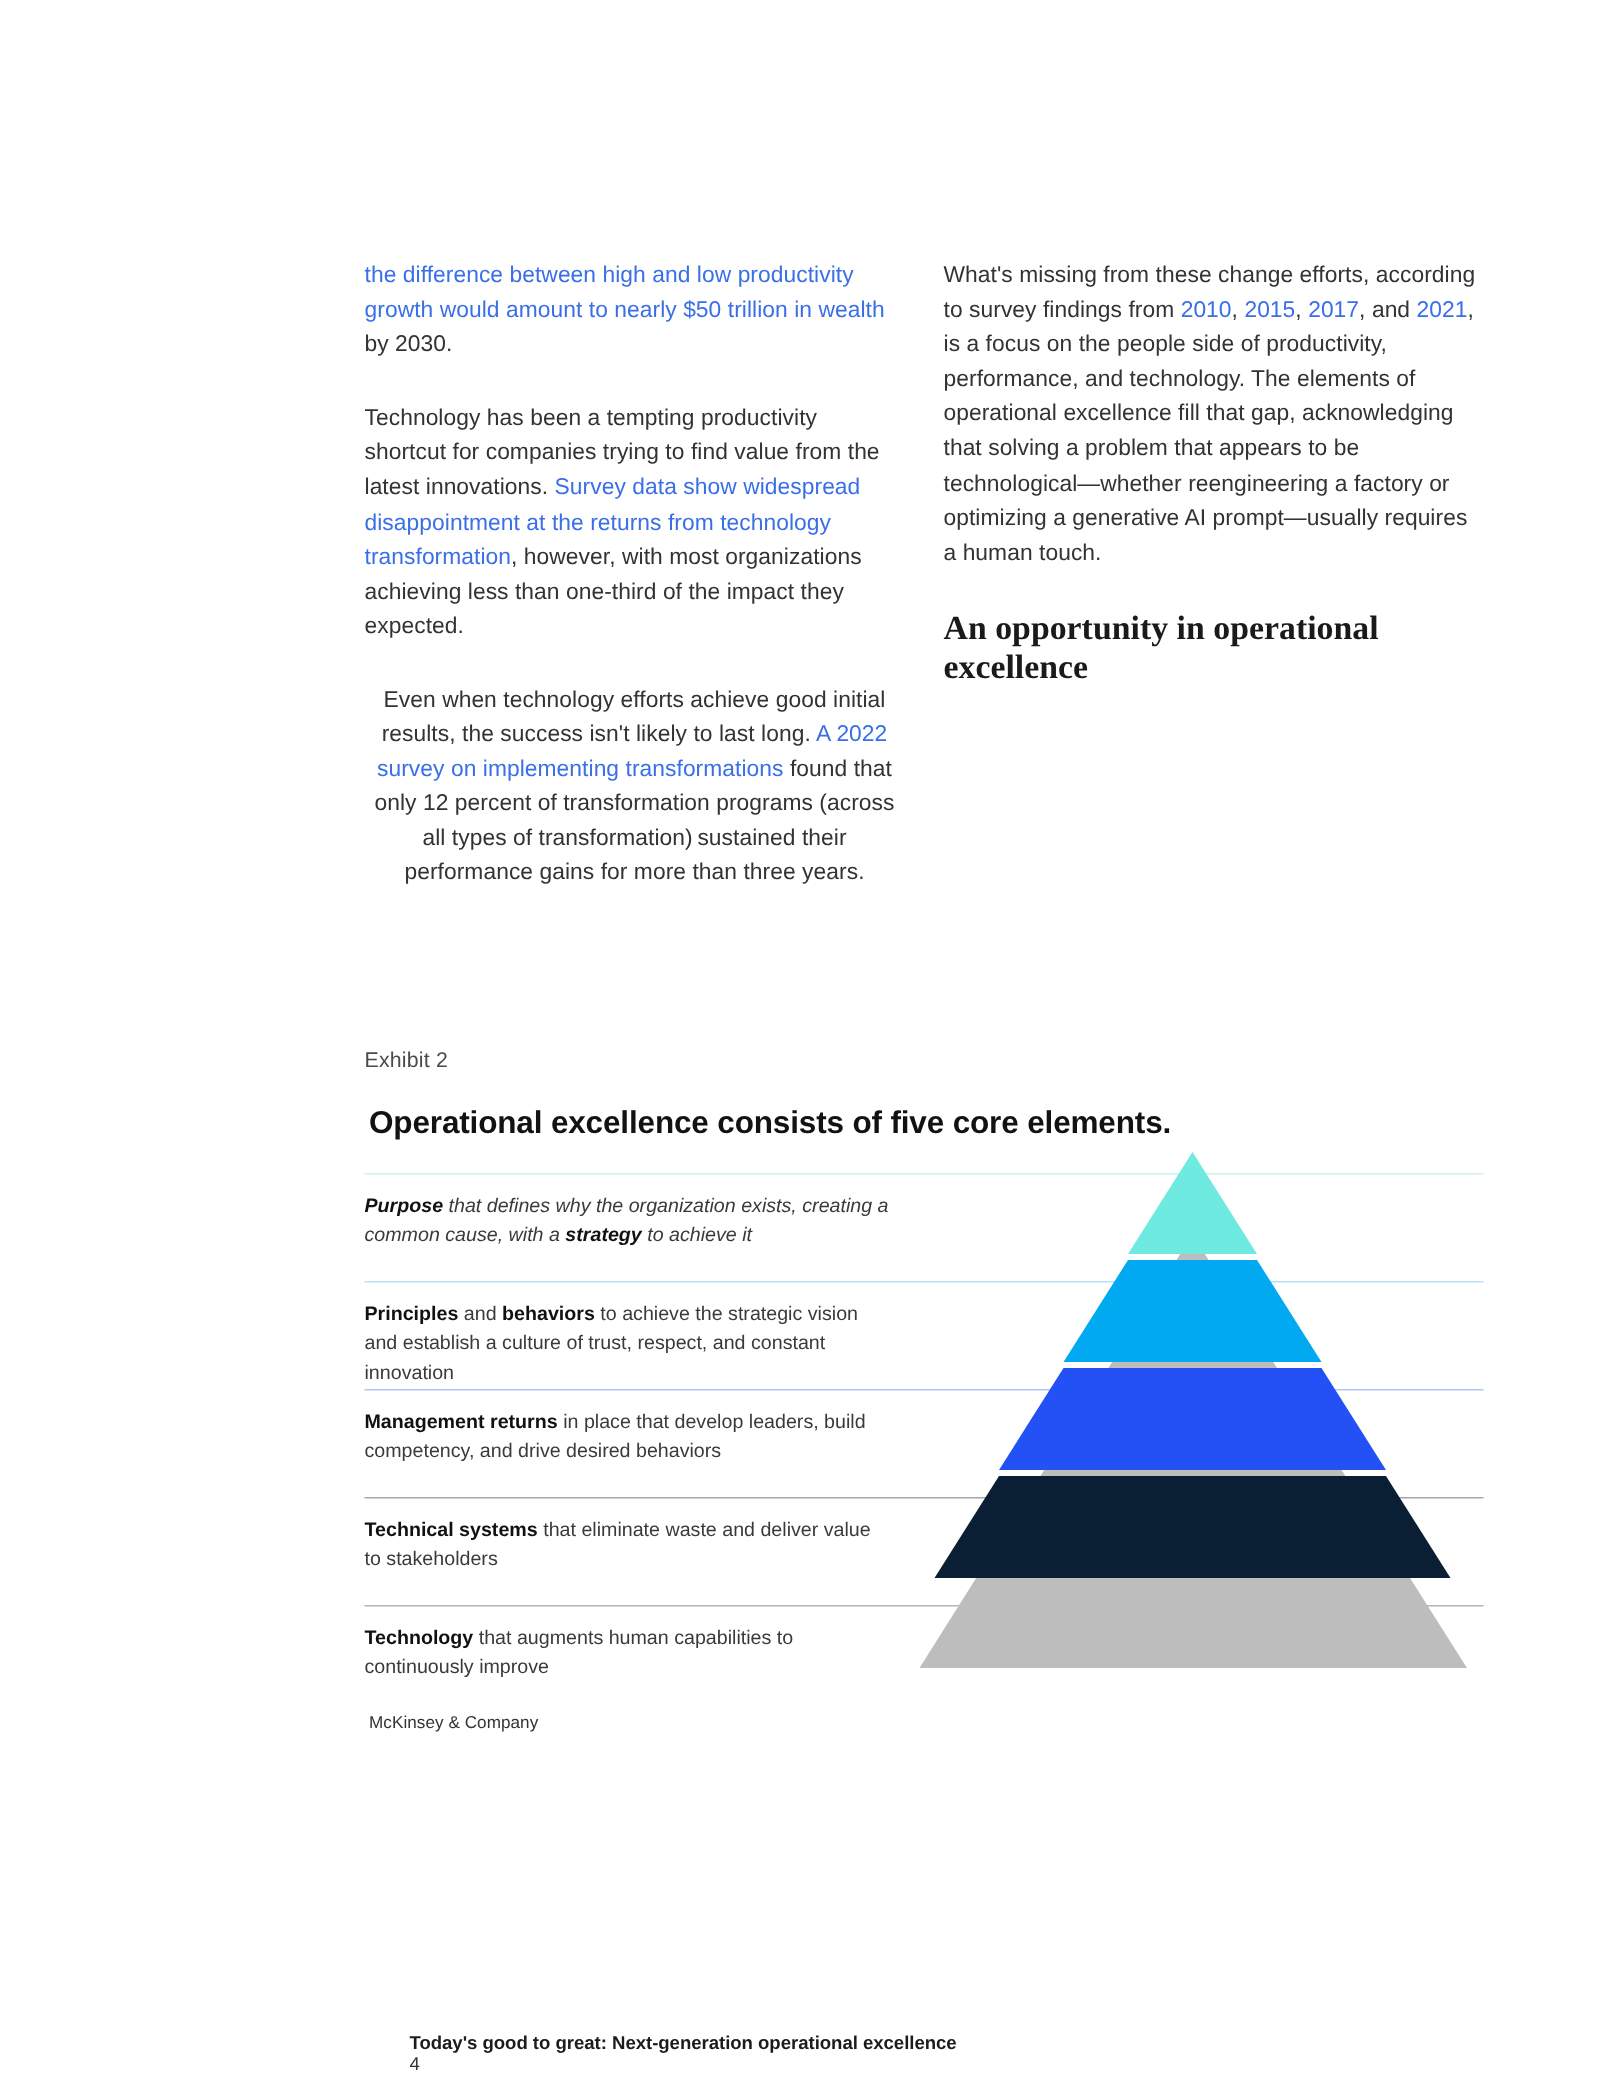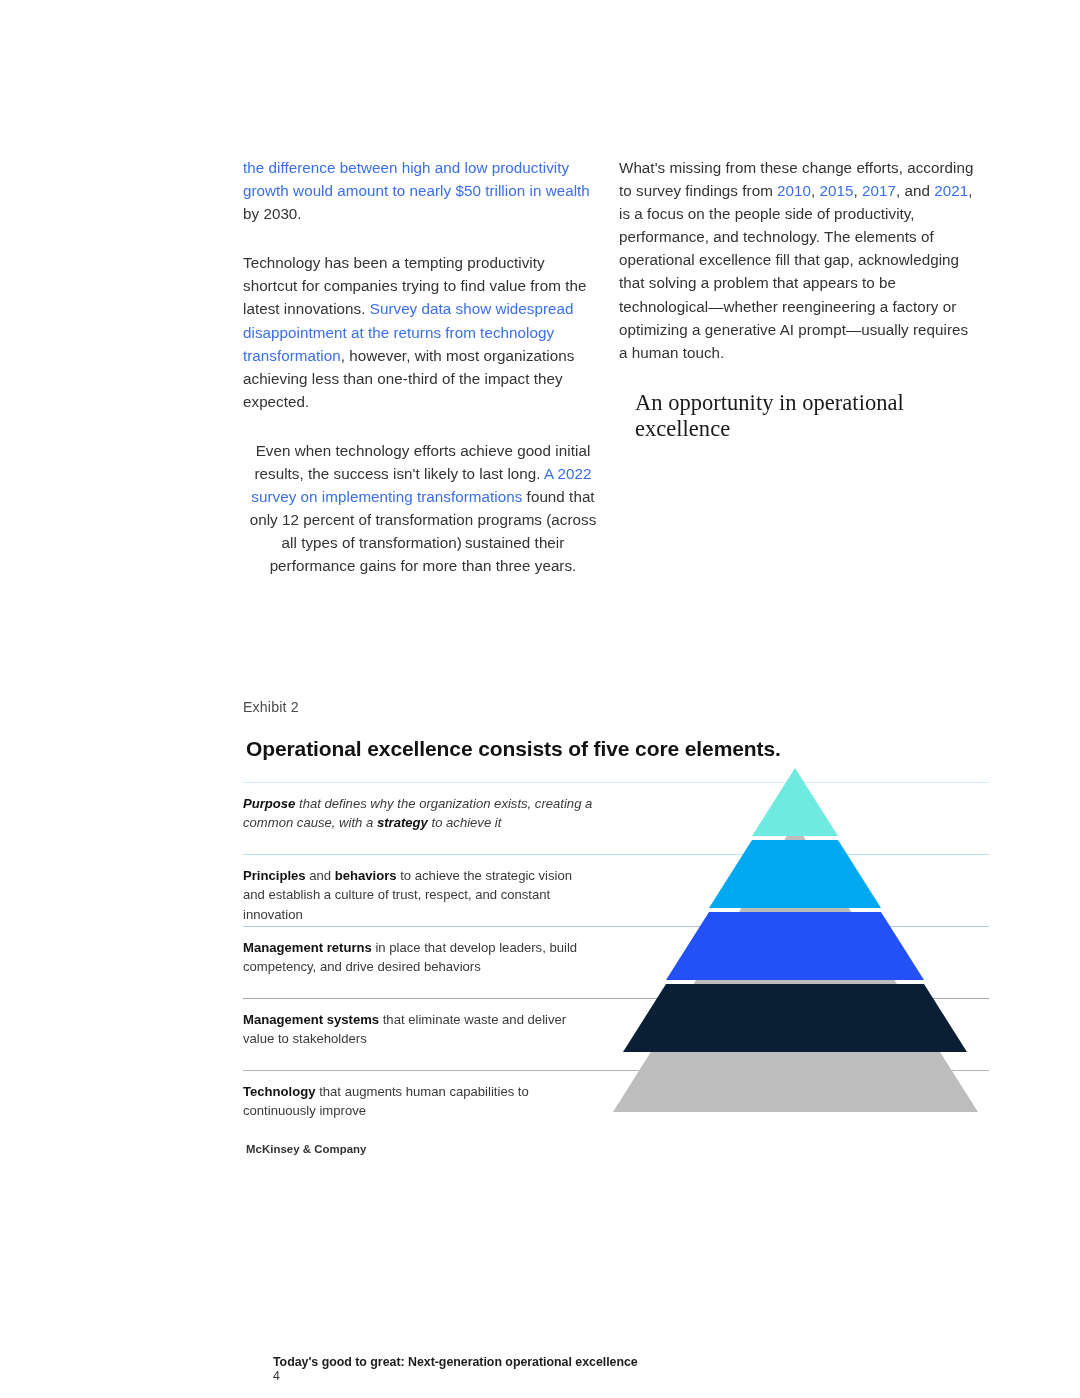--- a/index.html
+++ b/index.html
@@ -15,48 +15,48 @@
     font-family: "Liberation Sans", sans-serif;
     color: #2b2b2b;
     -webkit-font-smoothing: antialiased;
     overflow: hidden;
   }
 
   
   .columns {
     position: absolute;
     left: 243px;
-    top: 156px;
+    top: 172px;
     width: 746px;
     display: flex;
-    gap: 16px;
+    gap: 26px;
   }
   .col {
     width: 360px;
   }
   .col p {
     margin: 0 0 26px 0;
     font-size: 15.2px;
     line-height: 23.1px;
     color: #333333;
     letter-spacing: 0.003em;
   }
   .col p:last-child { margin-bottom: 0; text-align: center; }
   a.lnk {
     color: #3a6fe8;
     text-decoration: none;
   }
 
   h2.section-head {
     font-family: "Liberation Serif", serif;
-    font-weight: 400;
+    font-weight: 700;
     font-size: 22.5px;
     line-height: 26px;
     color: #1a1a1a;
-    margin: 12px 0 14px 16px;
+    margin: 12px 0 14px 0;
     letter-spacing: 0.001em;
   }
 
   
   .exhibit-label {
     position: absolute;
     left: 243px;
     top: 699px;
     font-size: 14.2px;
     color: #4a4a4a;
@@ -97,21 +97,21 @@
   .r1 { height: 72px; border-top-color: #b6e3f7; }
   .r2 { height: 72px; border-top-color: #b4c5f0; }
   .r3 { height: 72px; border-top-color: #a8a8a8; }
   .r4 { height: 60px; border-top-color: #b5b5b5; }
 
   .source {
     position: absolute;
     left: 246px;
     top: 1143px;
     font-size: 11.4px;
-    font-weight: 700;
+    font-weight: 400;
     color: #333333;
     letter-spacing: 0.004em;
   }
 
   
   .pyramid {
     position: absolute;
     left: 600px;
     top: 755px;
     width: 400px;
@@ -161,21 +161,21 @@
   <div class="row r0" style="border-top-color: rgb(205, 239, 241); font-style: italic;">
     <div class="rtext"><b>Purpose</b> that defines why the organization exists, creating a common cause, with a <b>strategy</b> to achieve it</div>
   </div>
   <div class="row r1" style="border-top-color: rgb(182, 227, 247);">
     <div class="rtext"><b>Principles</b> and <b>behaviors</b> to achieve the strategic vision and establish a culture of trust, respect, and constant innovation</div>
   </div>
   <div class="row r2" style="border-top-color: rgb(180, 197, 240);">
     <div class="rtext"><b>Management returns</b> in place that develop leaders, build competency, and drive desired behaviors</div>
   </div>
   <div class="row r3" style="border-top-color: rgb(168, 168, 168);">
-    <div class="rtext"><b>Management systems</b> that eliminate waste and deliver value to stakeholders</div>
+    <div class="rtext"><b>Technical systems</b> that eliminate waste and deliver value to stakeholders</div>
   </div>
   <div class="row r4" style="border-top-color: rgb(181, 181, 181);">
     <div class="rtext"><b>Technology</b> that augments human capabilities to continuously improve</div>
   </div>
 </div>
 
 <div class="source">McKinsey &amp; Company</div>
 
 <div class="pyramid">
   <svg width="400" height="370" viewBox="0 0 400 370" xmlns="http://www.w3.org/2000/svg">

